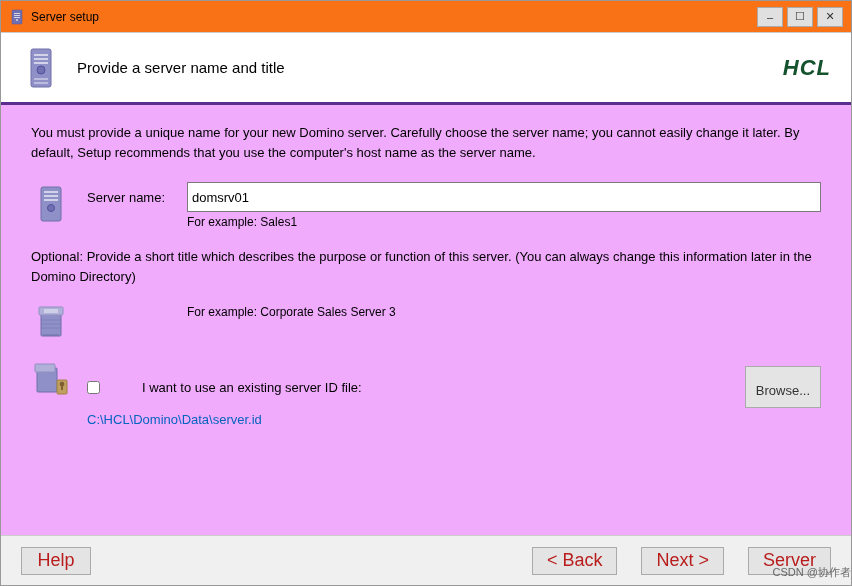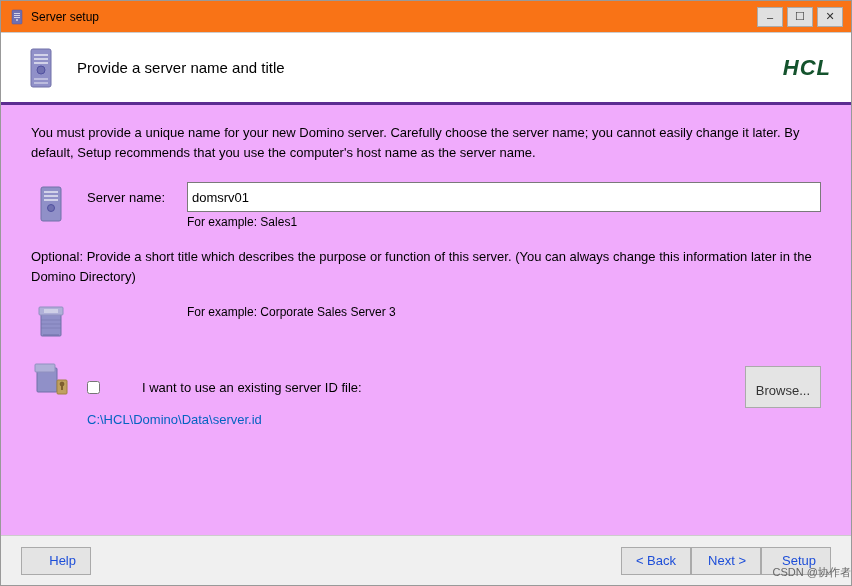--- a/index.html
+++ b/index.html
@@ -220,32 +220,31 @@
       padding: 0 20px;
       flex-shrink: 0;
     }
     .footer-left {
       flex: 0;
     }
     .footer-right {
       flex: 1;
       display: flex;
       justify-content: flex-end;
-      gap: 0;
+      gap: 24px;
     }
     .footer-btn {
       height: 28px;
       min-width: 70px;
       border: 1px solid #aaa;
       background: #e4e4e4;
-      font-size: 13px;
+      font-size: 18px;
       cursor: pointer;
       padding: 0 14px;
-      color: #1d4ed8;
-      text-align: right;
+      color: #b91c1c;
     }
     .footer-btn.next-btn {
       background: #e4e4e4;
     }
     .watermark {
       position: absolute;
       bottom: 6px;
       right: 1px;
       font-size: 11px;
       color: #666;
@@ -355,18 +354,18 @@
     </div>
   </div>
 
   <div class="footer">
     <div class="footer-left">
       <button class="footer-btn">Help</button>
     </div>
     <div class="footer-right">
       <button class="footer-btn">&lt; Back</button>
       <button class="footer-btn next-btn">Next &gt;</button>
-      <button class="footer-btn">Setup</button>
+      <button class="footer-btn">Server</button>
     </div>
   </div>
 </div>
 
 <div class="watermark">CSDN @协作者</div>
 
 </body></html>

